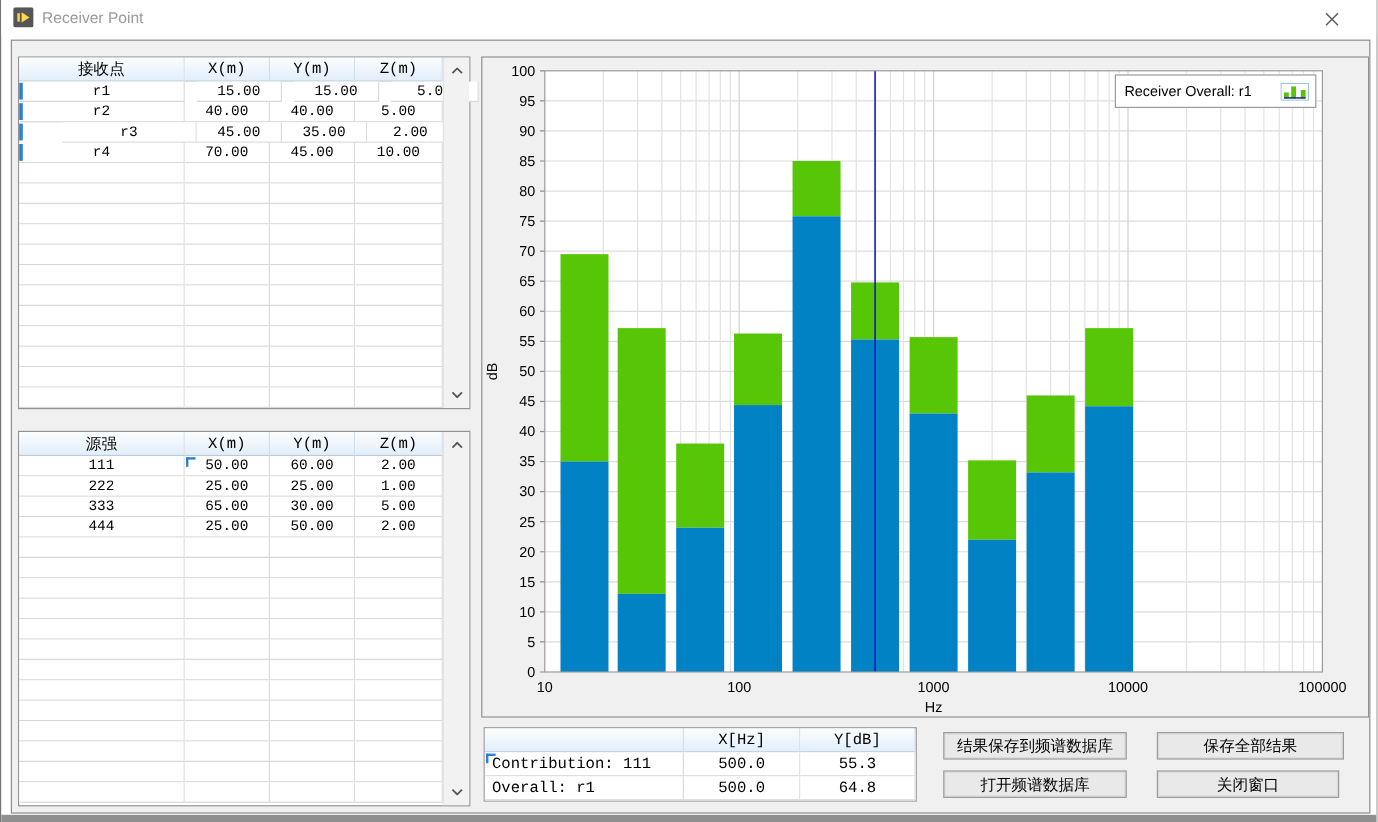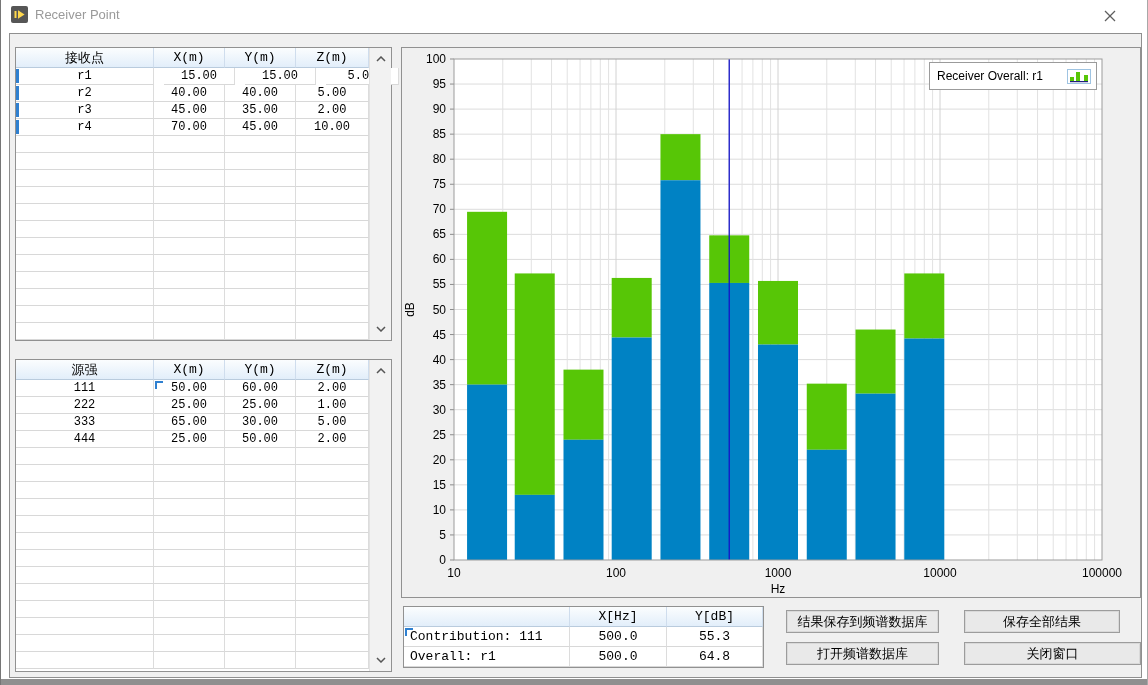--- a/index.html
+++ b/index.html
@@ -100,21 +100,21 @@
             <div class="gcell" style="width: 71px; height: 17px;">15.00</div>
             <div class="gcell" style="width: 73px; height: 17px;">5.00</div>
           </div>
           <div class="grow marked" style="height: 17px;">
             <div class="gcell" style="width: 138px; height: 17px;">r2</div>
             <div class="gcell" style="width: 71px; height: 17px;">40.00</div>
             <div class="gcell" style="width: 71px; height: 17px;">40.00</div>
             <div class="gcell" style="width: 73px; height: 17px;">5.00</div>
           </div>
           <div class="grow marked" style="height: 17px;">
-            <div class="gcell" style="width: 138px; height: 17px;">r3</div>
+            <div class="gcell" style="width: 112px; height: 17px; margin-left: 36px;">r3</div>
             <div class="gcell" style="width: 71px; height: 17px;">45.00</div>
             <div class="gcell" style="width: 71px; height: 17px;">35.00</div>
             <div class="gcell" style="width: 73px; height: 17px;">2.00</div>
           </div>
           <div class="grow marked" style="height: 17px;">
             <div class="gcell" style="width: 138px; height: 17px;">r4</div>
             <div class="gcell" style="width: 71px; height: 17px;">70.00</div>
             <div class="gcell" style="width: 71px; height: 17px;">45.00</div>
             <div class="gcell" style="width: 73px; height: 17px;">10.00</div>
           </div>
@@ -494,16 +494,16 @@
             <div class="gcell" style="width: 97px; height: 20px;">500.0</div>
             <div class="gcell" style="width: 96px; height: 20px;">64.8</div>
           </div>
         </div>
       </div>
   </div>
 
   <div class="btn" style="left:785px;top:610px;width:153px;">结果保存到频谱数据库</div>
   <div class="btn" style="left:963px;top:610px;width:156px;">保存全部结果</div>
   <div class="btn" style="left:785px;top:642px;width:153px;">打开频谱数据库</div>
-  <div class="btn" style="left:963px;top:642px;width:177px;">关闭窗口</div>
+  <div class="btn" style="left:963px;top:642px;width:152px;">关闭窗口</div>
 
   <div class="bottom-strip"></div>
 </div>
 
 </body></html>

